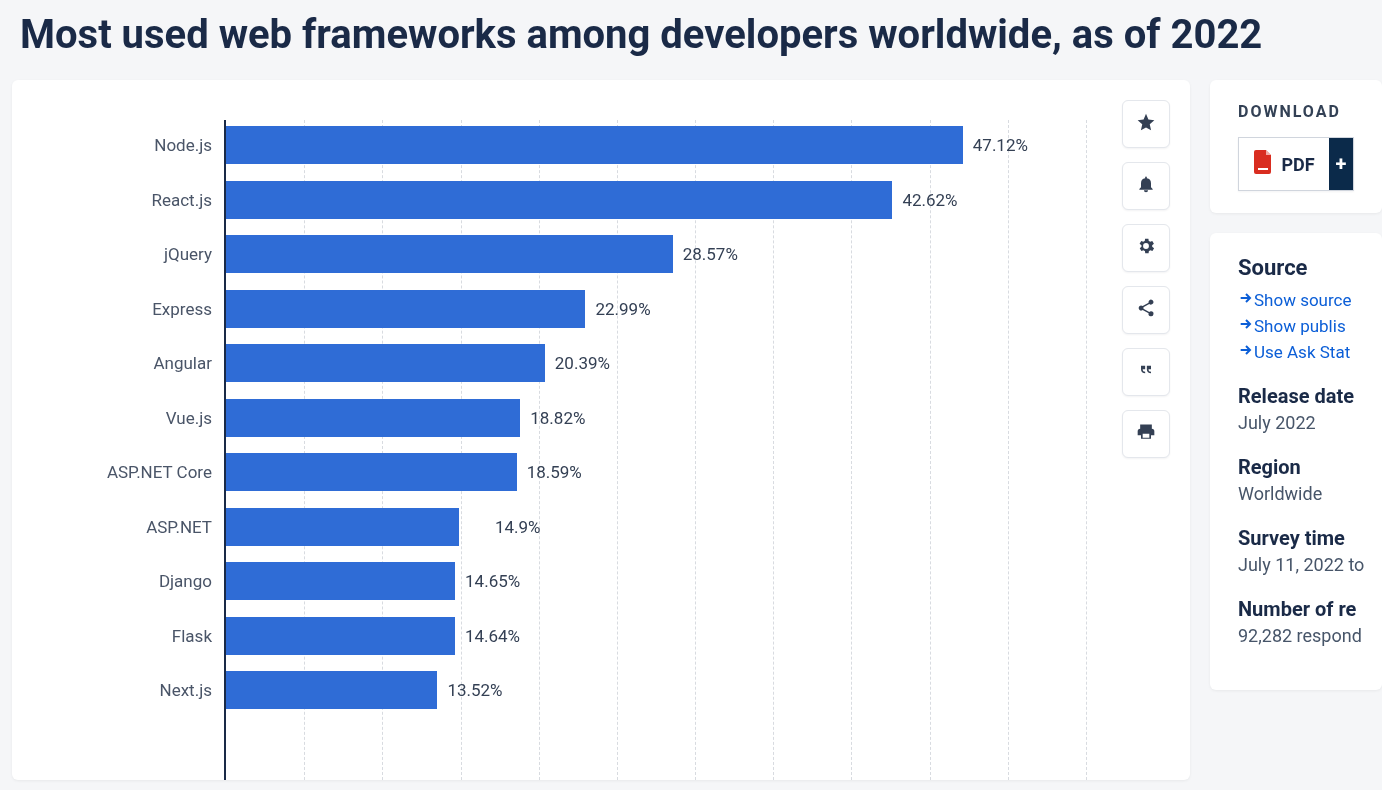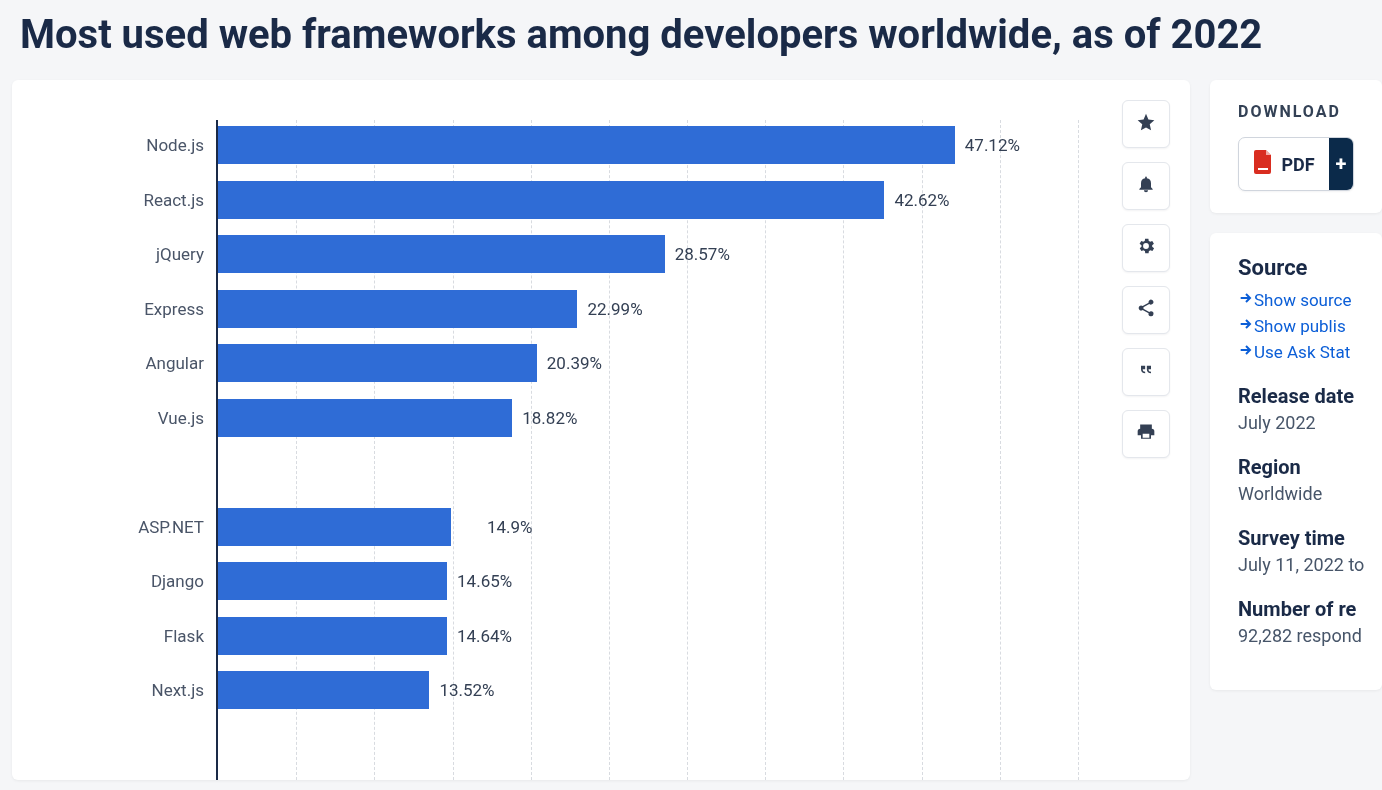--- a/index.html
+++ b/index.html
@@ -50,21 +50,21 @@
     display: flex;
     align-items: center;
     justify-content: center;
     cursor: pointer;
     color: #344054;
     box-shadow: 0 1px 2px rgba(16,24,40,0.05);
   }
   .tool-btn svg { width: 20px; height: 20px; }
   .chart-plot {
     position: absolute;
-    left: 204px;
+    left: 212px;
     top: 40px;
     width: 860px;
     height: 660px;
     border-left: 2px solid #1a2a47;
   }
   .gridlines {
     position: absolute;
     inset: 0;
   }
   .gridline {
@@ -120,21 +120,21 @@
     font-size: 16px;
     font-weight: 700;
     letter-spacing: 2px;
     color: #334155;
     margin-bottom: 16px;
   }
   .pdf-pill {
     display: flex;
     align-items: stretch;
     border: 1px solid #d0d5dd;
-    border-radius: 7px;
+    border-radius: 0;
     overflow: hidden;
     width: 116px;
     height: 54px;
     cursor: pointer;
     box-shadow: 0 1px 2px rgba(16,24,40,0.05);
     background:#fff;
   }
   .pdf-main {
     flex: 1;
     display: flex;
@@ -269,20 +269,25 @@
           <div class="bar-row" style="top: 224px;">
             <div class="bar-cat">Angular</div>
             <div class="bar-rect" style="width: 318.825px; background: rgb(47, 108, 214);"></div>
             <div class="bar-val">20.39%</div>
           </div>
           <div class="bar-row" style="top: 278.5px;">
             <div class="bar-cat">Vue.js</div>
             <div class="bar-rect" style="width: 294.276px; background: rgb(47, 108, 214);"></div>
             <div class="bar-val">18.82%</div>
           </div>
+          <div class="bar-row" style="top: 333px;">
+            <div class="bar-cat">ASP.NET Core</div>
+            <div class="bar-rect" style="width: 290.68px; background: rgb(47, 108, 214);"></div>
+            <div class="bar-val">18.59%</div>
+          </div>
           <div class="bar-row" style="top: 387.5px; gap: 26px;">
             <div class="bar-cat">ASP.NET</div>
             <div class="bar-rect" style="width: 232.982px; background: rgb(47, 108, 214);"></div>
             <div class="bar-val">14.9%</div>
           </div>
           <div class="bar-row" style="top: 442px;">
             <div class="bar-cat">Django</div>
             <div class="bar-rect" style="width: 229.073px; background: rgb(47, 108, 214);"></div>
             <div class="bar-val">14.65%</div>
           </div>

